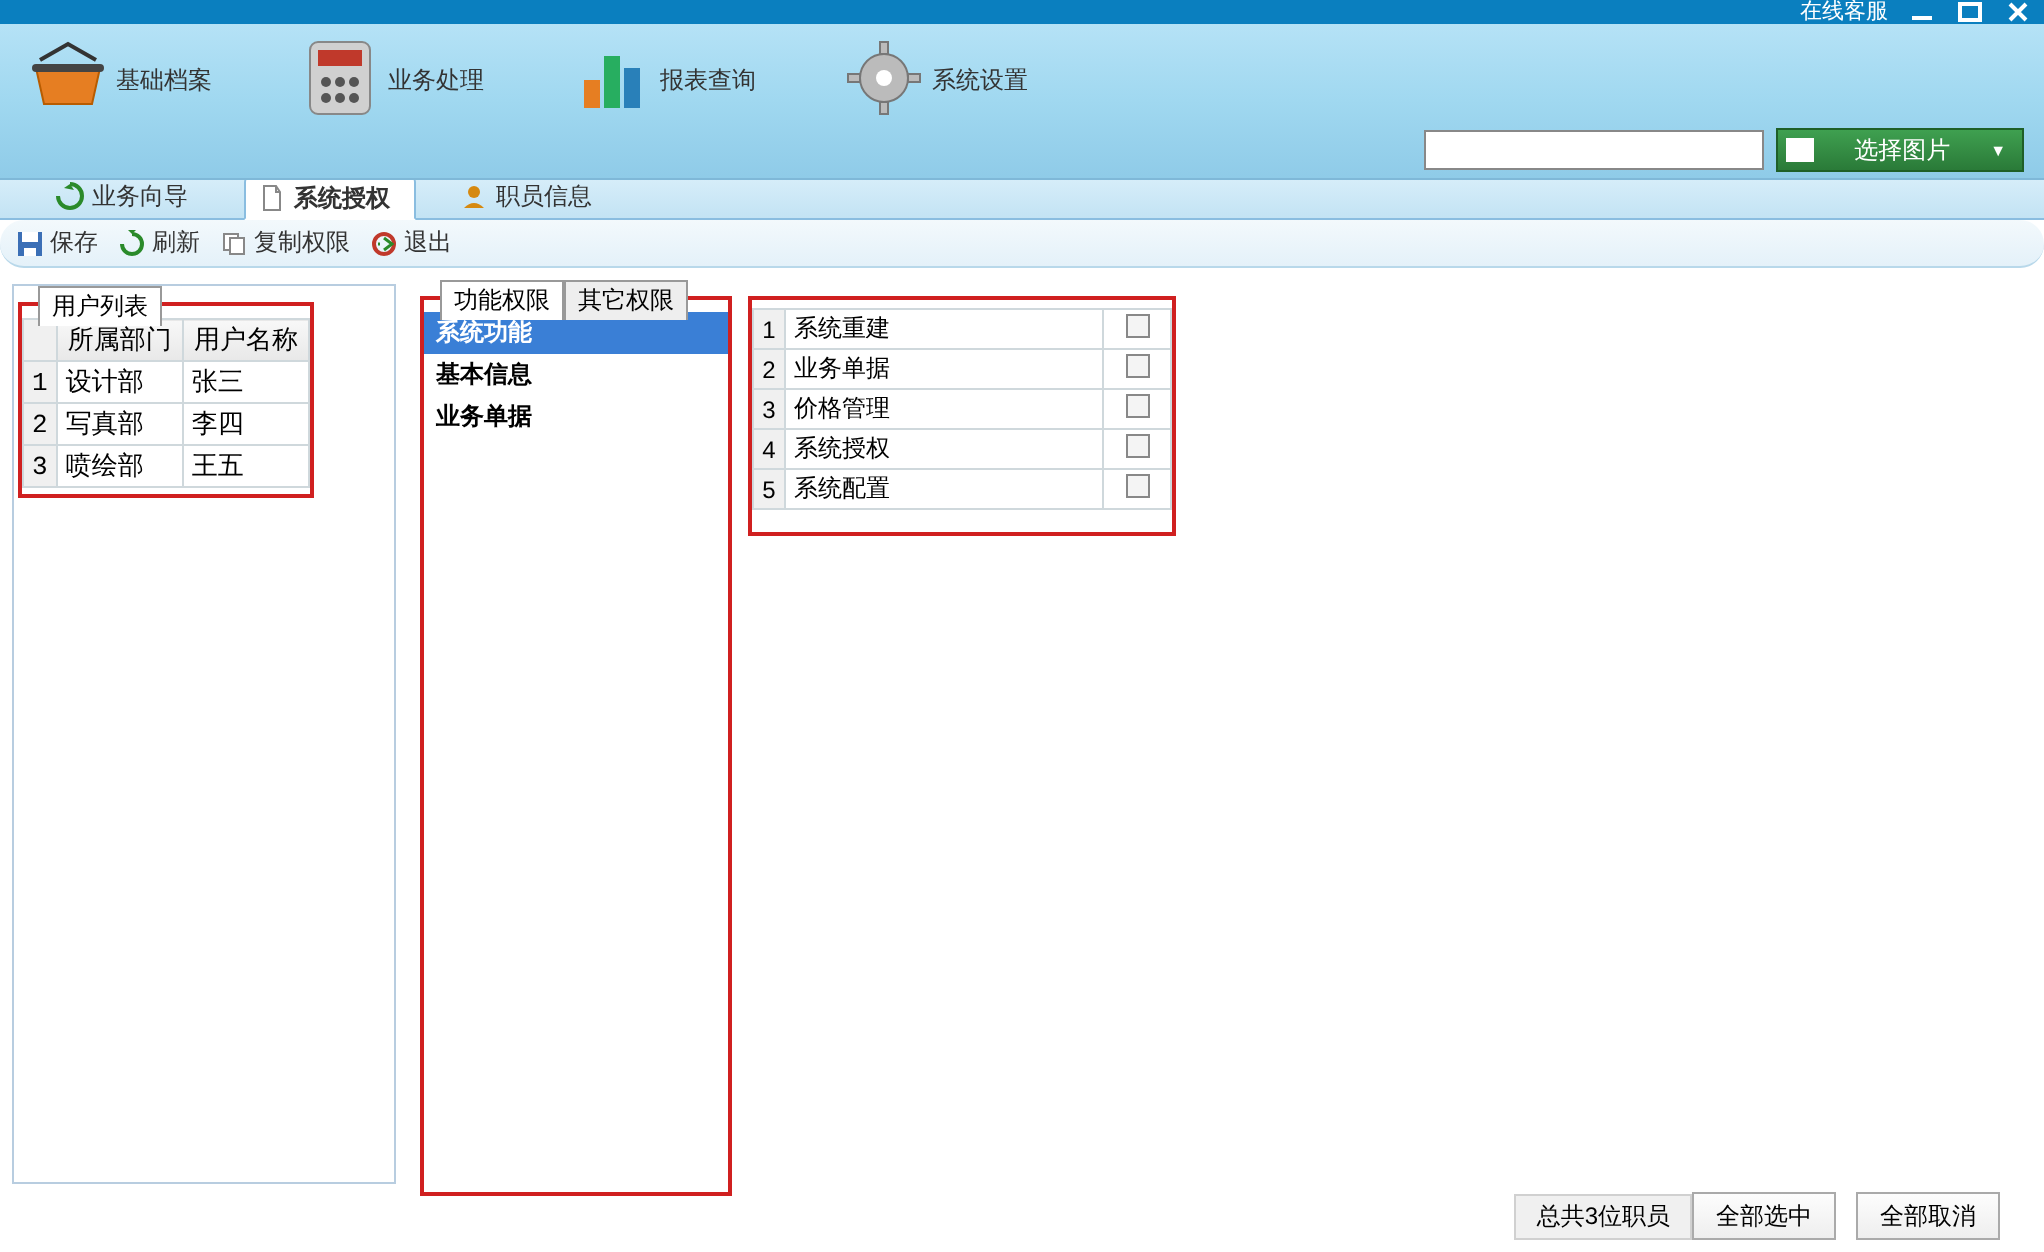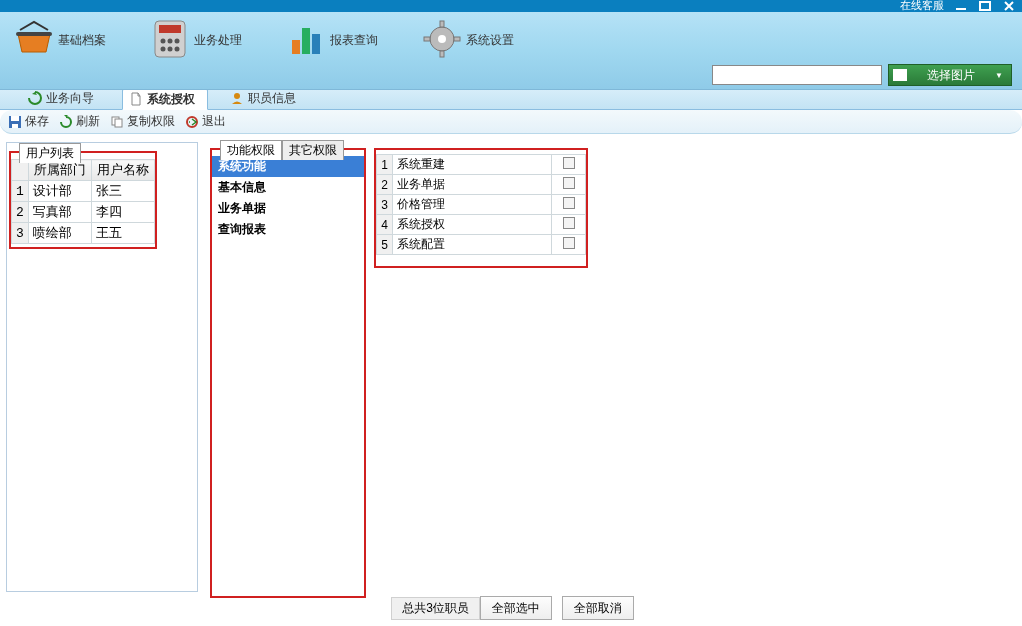--- a/index.html
+++ b/index.html
@@ -38,21 +38,21 @@
 .perm-list { margin-top: 6px; font-weight: bold; }
 .perm-item { padding: 2px 6px; font-size: 12px; cursor: pointer; }
 .perm-item.selected { background: #3a7fd6; color: #fff; }
 .func-panel { width: 214px; height: 120px; margin-left: 8px; margin-top: 6px; border: 2px solid #d02020; position: relative; padding-top: 2px; }
 .func-table { width: 100%; border-collapse: collapse; font-size: 12px; margin-top: 2px; }
 .func-table th, .func-table td { border: 1px solid #cfd8dc; padding: 1px 4px; }
 .func-table th { background: linear-gradient(to bottom, #f8f8f8, #e8e8e8); font-weight: normal; text-align: center; }
 .func-table .rownum { width: 16px; text-align: center; background: #f0f0f0; }
 .func-table .use { width: 34px; text-align: center; }
 .chk { width: 12px; height: 12px; border: 1px solid #888; display: inline-block; background: #f4f4f4; }
-.footer { position: absolute; bottom: 6px; left: 10px; right: 7px; display: flex; justify-content: center; align-items: center; }
+.footer { position: absolute; bottom: 6px; left: 10px; right: 22px; display: flex; justify-content: flex-end; align-items: center; }
 .status-text { background: #f0f0f0; border: 1px solid #d0d0d0; padding: 2px 10px; font-size: 12px; }
 .footer-buttons { display: flex; gap: 10px; }
 .footer-btn { width: 72px; height: 24px; background: linear-gradient(to bottom, #fdfdfd, #eee); border: 1px solid #aaa; font-size: 12px; cursor: pointer; }
 .user-outer { border: 1px solid #b8cde0; height: 450px; width: 192px; margin-left: 2px; position: relative; }
 </style>
 </head>
 <body>
 
 <div class="titlebar">
   <div class="titlebar-controls">
@@ -222,21 +222,20 @@
 
   <div class="perm-panel">
     <div class="panel-tabhead">
       <span class="subtab">功能权限</span>
       <span class="subtab inactive">其它权限</span>
     </div>
     <div class="perm-list">
       <div class="perm-item selected">系统功能</div>
       <div class="perm-item">基本信息</div>
       <div class="perm-item">业务单据</div>
-      <div class="perm-item">查询报表</div>
     </div>
   </div>
 
   <div class="func-panel">
     <table class="func-table">
       <tbody>
       <tr>
             <td class="rownum">1</td>
             <td>系统重建</td>
             <td class="use"><span class="chk"></span></td>

